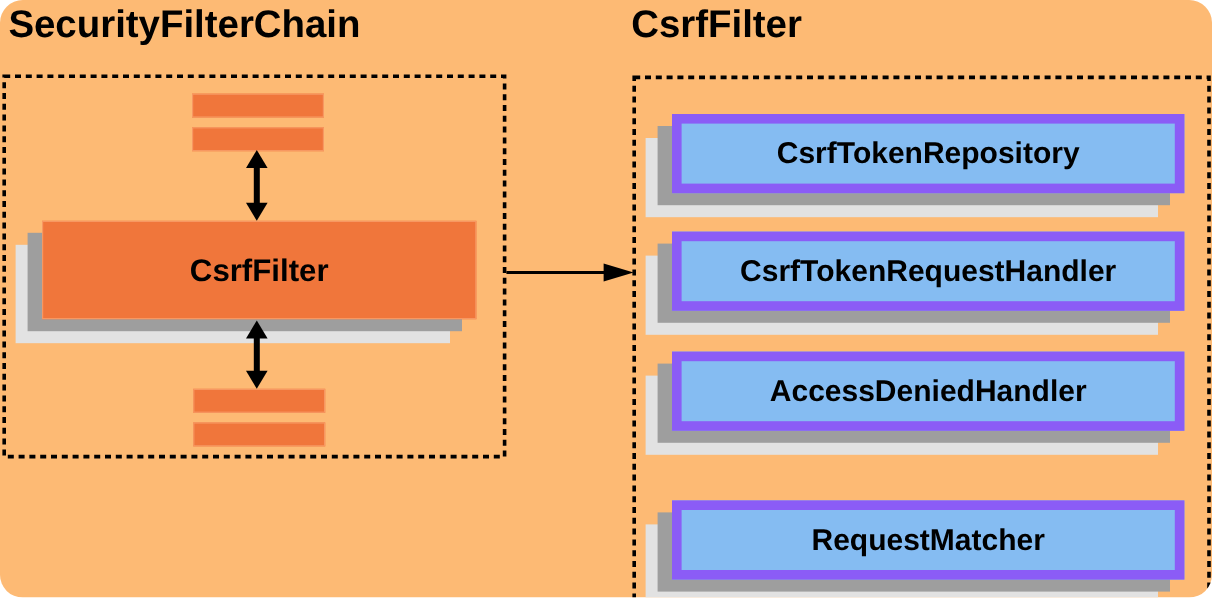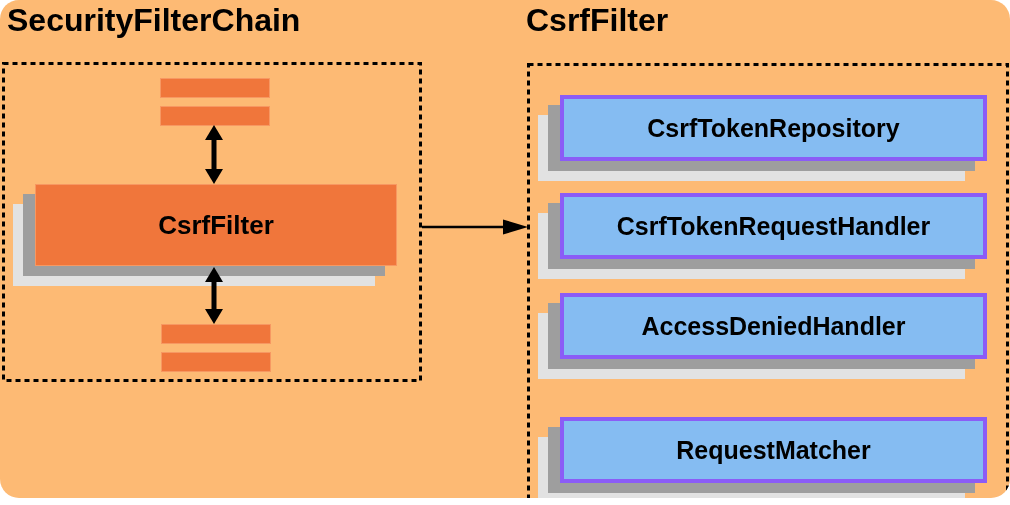--- a/index.html
+++ b/index.html
@@ -49,21 +49,21 @@
     left:35px;top:184px;
     width:362px;height:82px;
     background:#f0763b;
     border:1px solid #f79862;
     font-size:26px;
   }
   .blue-node{
     left:560px;
     width:427px;height:66px;
     background:#85bcf2;
-    border:4px solid #8b5cf6;
+    border:8px solid #8b5cf6;
     font-size:25px;
   }
   .blue-node.row0{top:95px;}
   .blue-node.row1{top:193px;justify-content:center;}
   .blue-node.row2{top:293px;}
   .blue-node.row3{top:393px;margin-top:24px;}
 
   .overlay{
     position:absolute;
     left:0;top:0;

